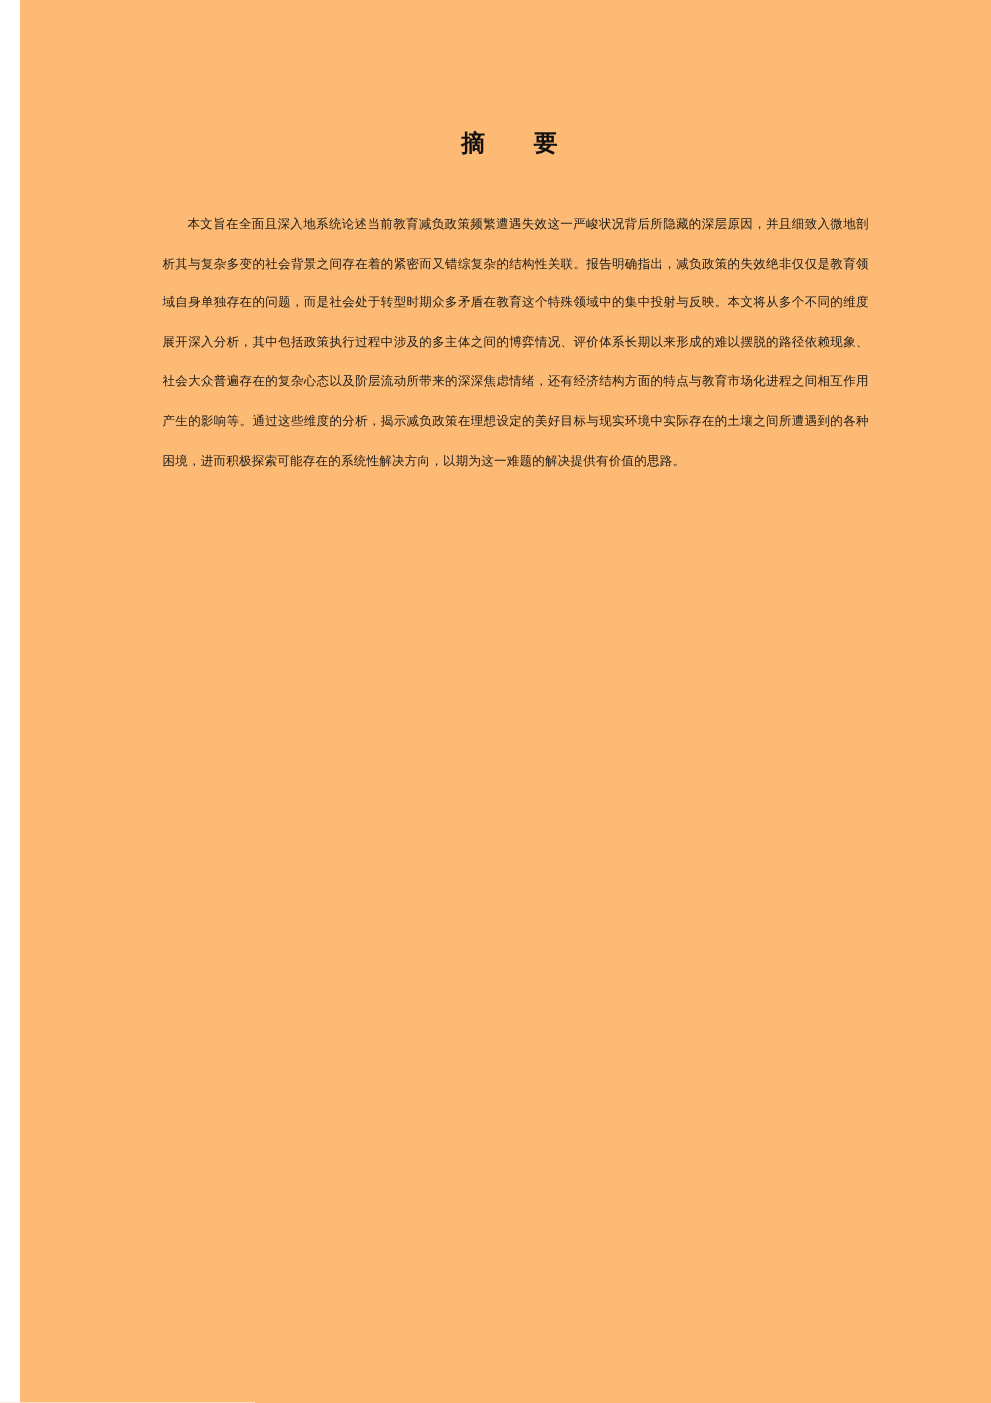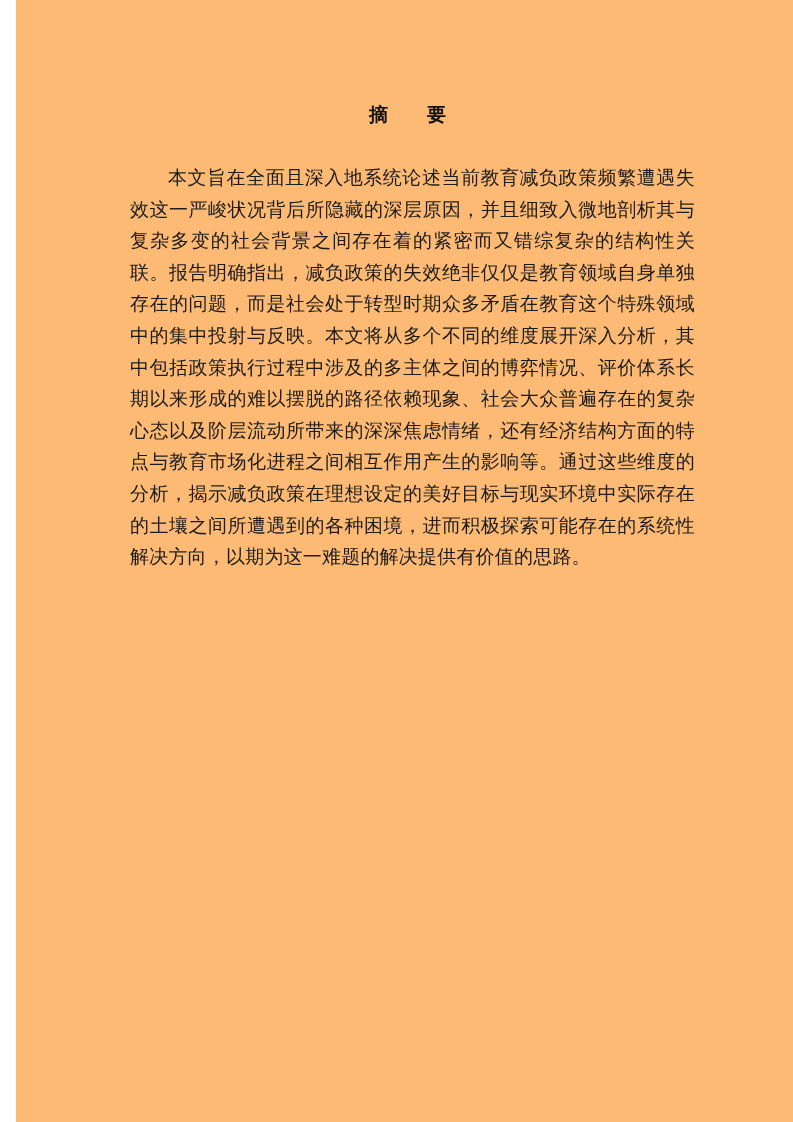--- a/index.html
+++ b/index.html
@@ -34,27 +34,27 @@
     font-family: "DejaVu Sans", "Liberation Sans", sans-serif;
     color: #111111;
   }
   .abstract-body {
     margin: 0;
     padding: 0 113px 0 113px;
     padding-top: 36px;
   }
   .abstract-para {
     margin: 0;
-    font-size: 19px;
+    font-size: 10px;
     line-height: 31.6px;
     text-align: justify;
     text-justify: inter-character;
     text-indent: 2em;
     color: #1b1b1b;
-    font-family: Liberation Mono, monospace;
+    font-family: Liberation Sans, sans-serif;
     letter-spacing: 0.2px;
   }
 </style>
 </head>
 <body>
 
 <div class="page">
   <h1 class="doc-title">摘　要</h1>
   <div class="abstract-body">
     <p class="abstract-para">本文旨在全面且深入地系统论述当前教育减负政策频繁遭遇失效这一严峻状况背后所隐藏的深层原因，并且细致入微地剖析其与复杂多变的社会背景之间存在着的紧密而又错综复杂的结构性关联。报告明确指出，减负政策的失效绝非仅仅是教育领域自身单独存在的问题，而是社会处于转型时期众多矛盾在教育这个特殊领域中的集中投射与反映。本文将从多个不同的维度展开深入分析，其中包括政策执行过程中涉及的多主体之间的博弈情况、评价体系长期以来形成的难以摆脱的路径依赖现象、社会大众普遍存在的复杂心态以及阶层流动所带来的深深焦虑情绪，还有经济结构方面的特点与教育市场化进程之间相互作用产生的影响等。通过这些维度的分析，揭示减负政策在理想设定的美好目标与现实环境中实际存在的土壤之间所遭遇到的各种困境，进而积极探索可能存在的系统性解决方向，以期为这一难题的解决提供有价值的思路。</p>

